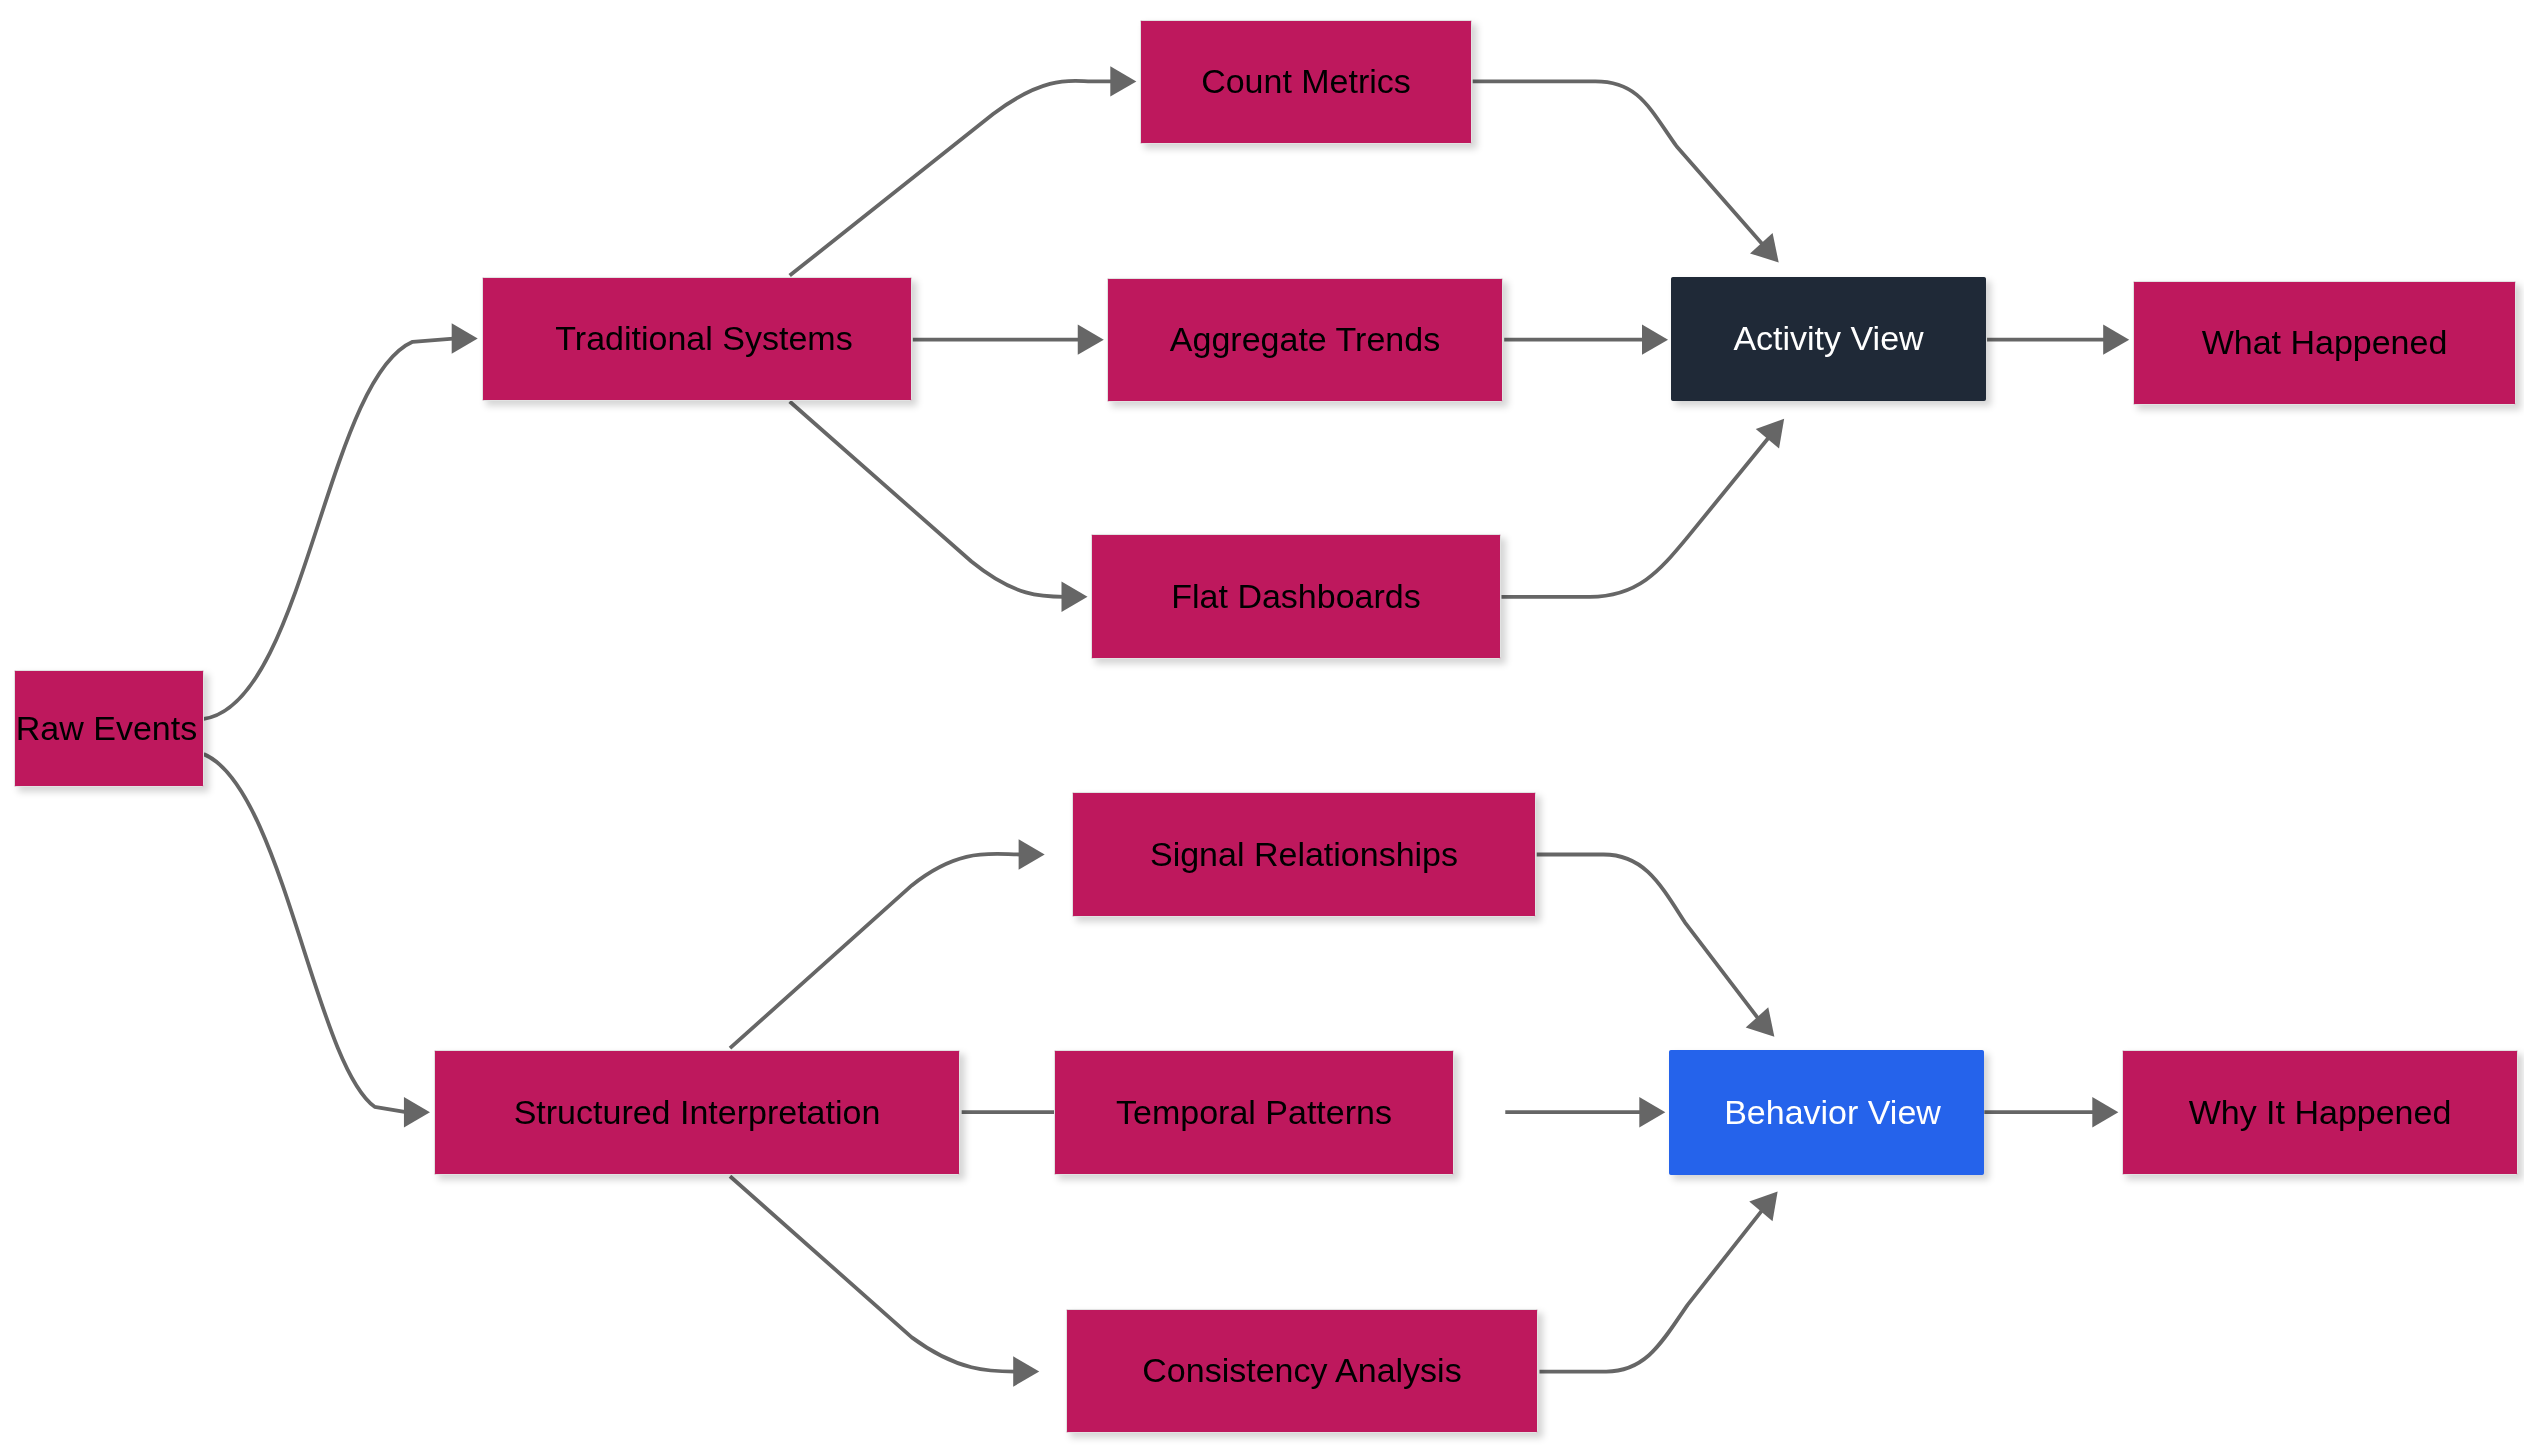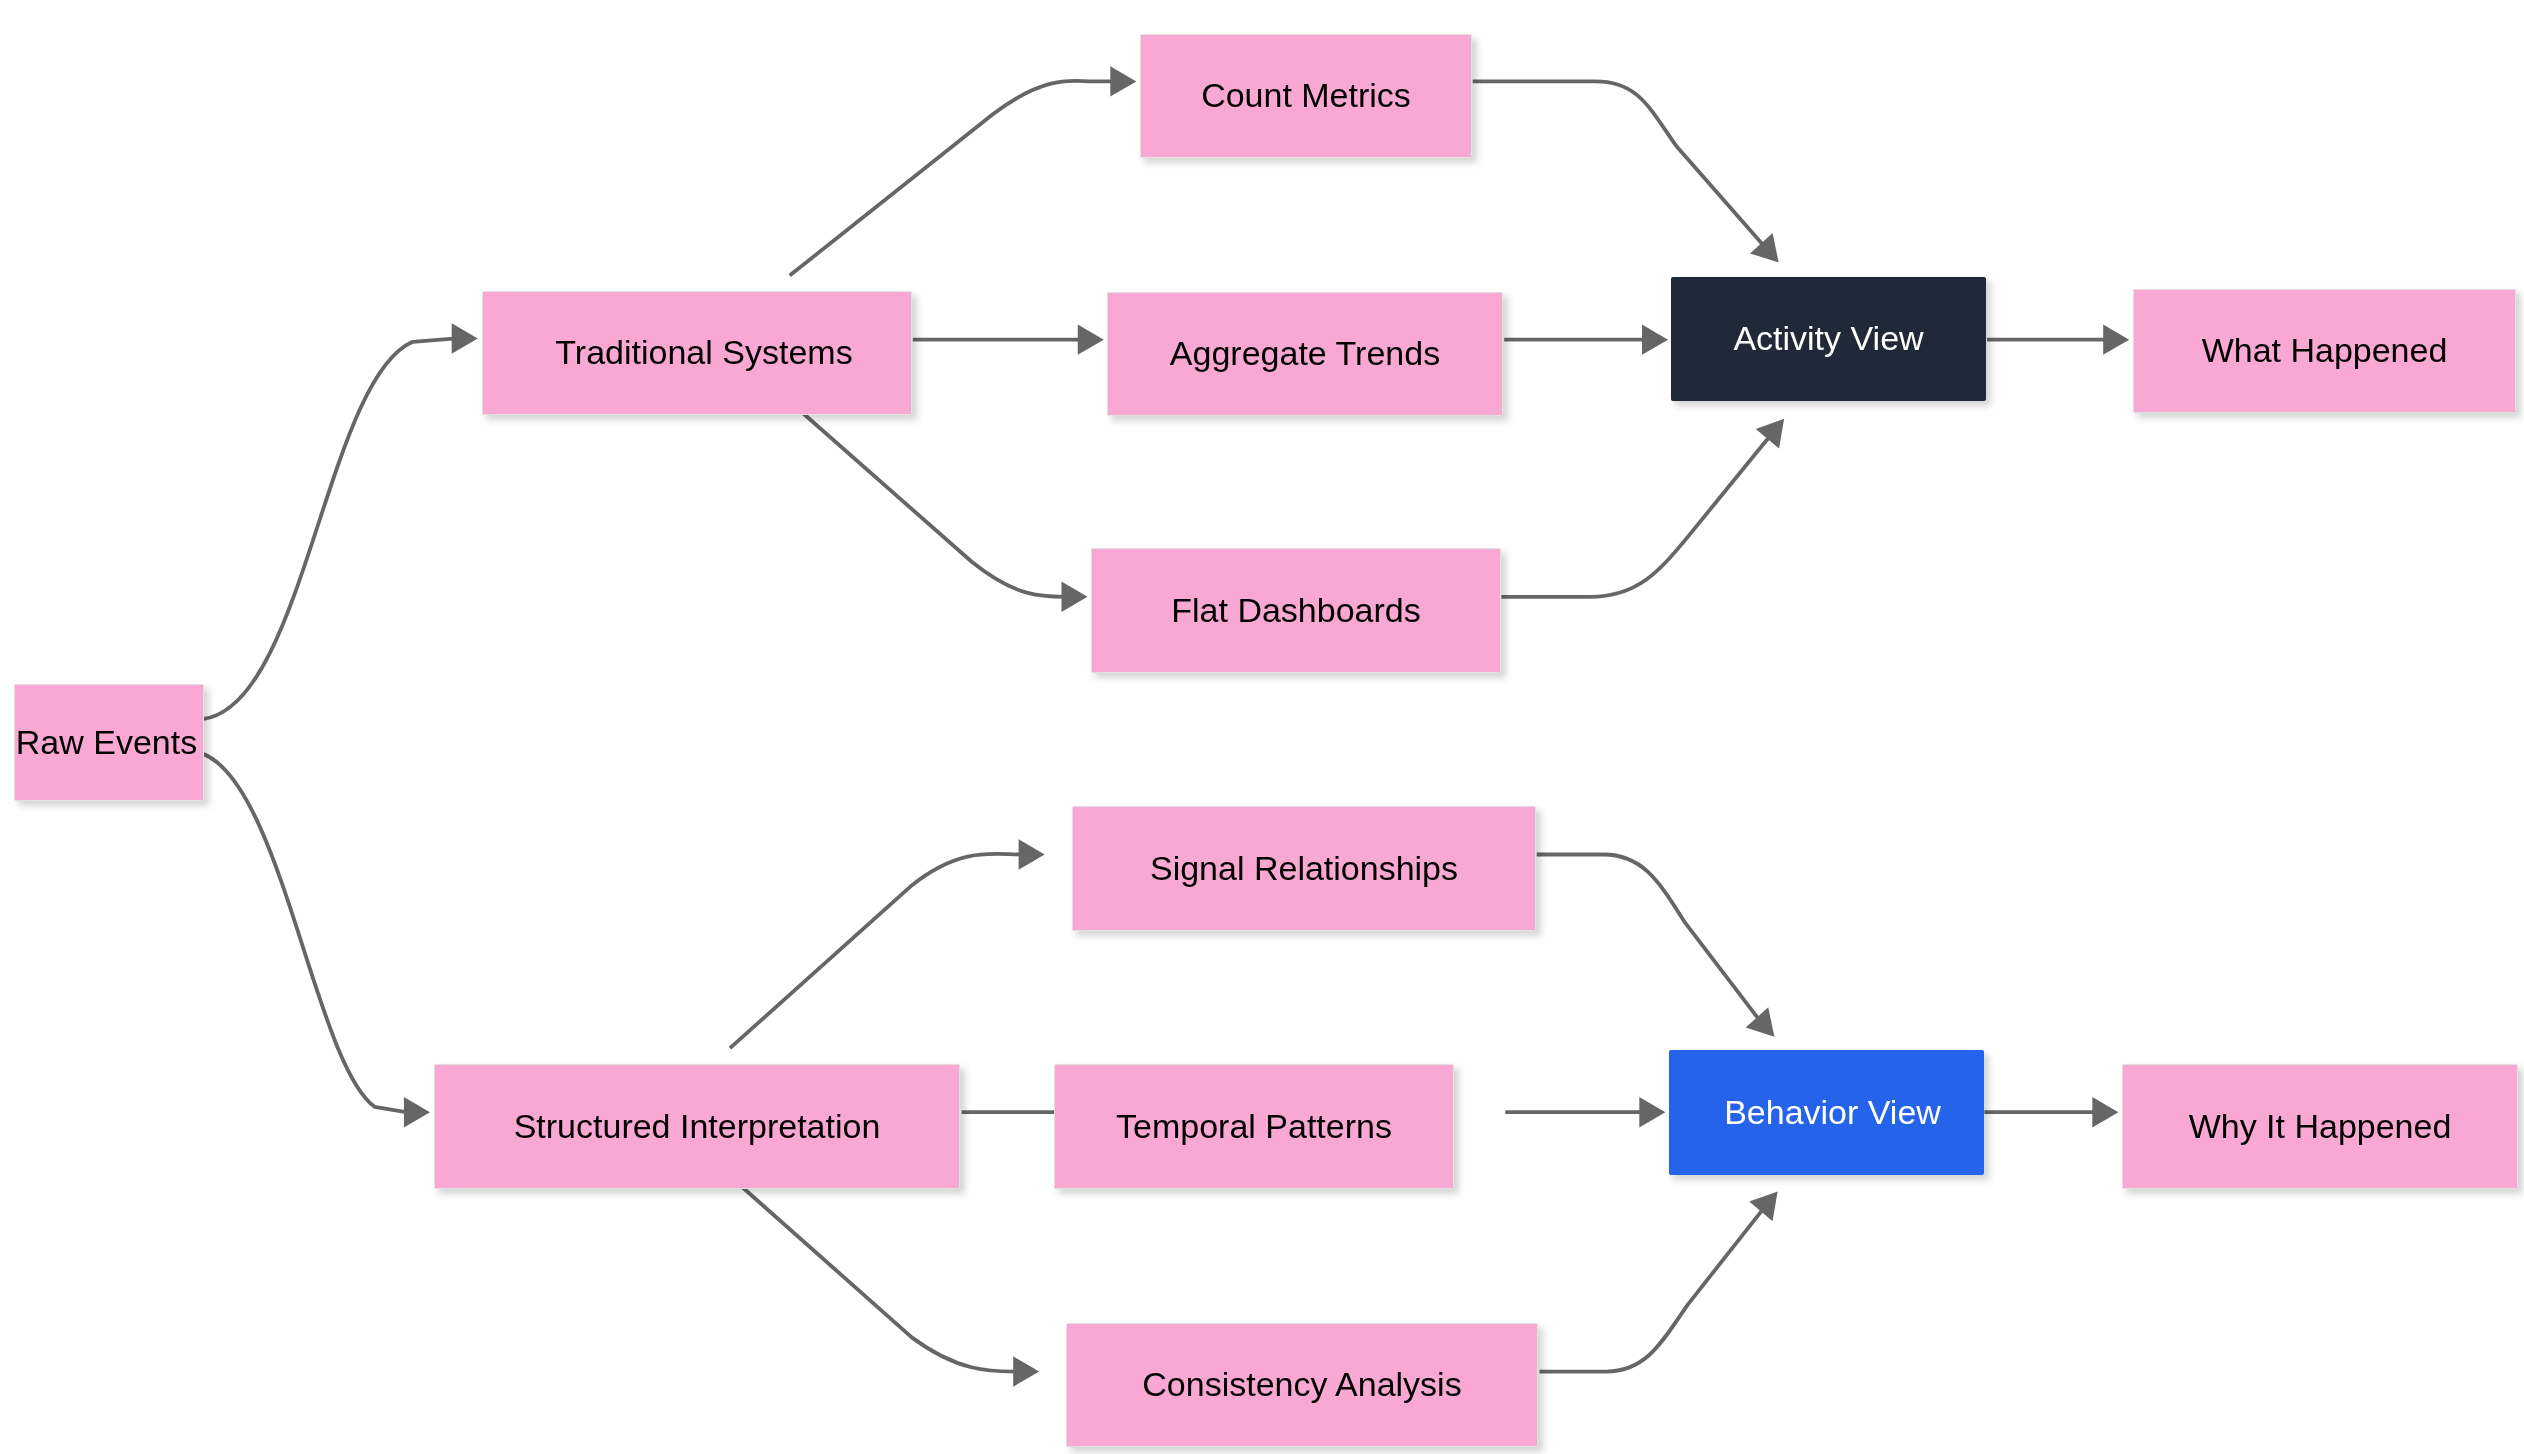--- a/index.html
+++ b/index.html
@@ -41,26 +41,25 @@
     position: absolute;
     box-sizing: border-box;
     display: flex;
     align-items: center;
     justify-content: center;
     text-align: center;
     border-radius: 1.6px;
     line-height: 1.15;
   }
   .node-default {
-    background: #f9a8d4;
+    background: #be185d;
     border: 1.6px solid #e2e2e2;
     color: #000000;
     box-shadow: 4.9px 4.9px 7.6px rgba(0,0,0,0.17);
     font-size: 34px;
-    margin-top: 14px;
   }
   .node-accent-dark {
     background: #1f2937;
     border: 1.6px solid #1f2937;
     color: #ffffff;
     box-shadow: 4.9px 4.9px 7.6px rgba(0,0,0,0.17);
     font-size: 34px;
   }
   .node-accent-blue {
     background: #2563eb;
@@ -175,21 +174,21 @@
       </div>
       <div class="node node-default" style="left: 1066px; top: 1309px; width: 472px; height: 124px;">
         <span class="node-label">Consistency Analysis</span>
       </div>
       <div class="node node-accent-dark" style="left: 1671px; top: 277px; width: 315px; height: 124px; text-align: center;">
         <span class="node-label">Activity View</span>
       </div>
       <div class="node node-accent-blue" style="left: 1669px; top: 1050px; width: 315px; height: 125px;">
         <span class="node-label">Behavior View</span>
       </div>
-      <div class="node node-default" style="left: 2133px; top: 275px; width: 383px; height: 124px;">
+      <div class="node node-default" style="left: 2133px; top: 281px; width: 383px; height: 124px;">
         <span class="node-label">What Happened</span>
       </div>
       <div class="node node-default" style="left: 2122px; top: 1050px; width: 396px; height: 125px;">
         <span class="node-label">Why It Happened</span>
       </div>
     </div>
 
 </div>
 
 

